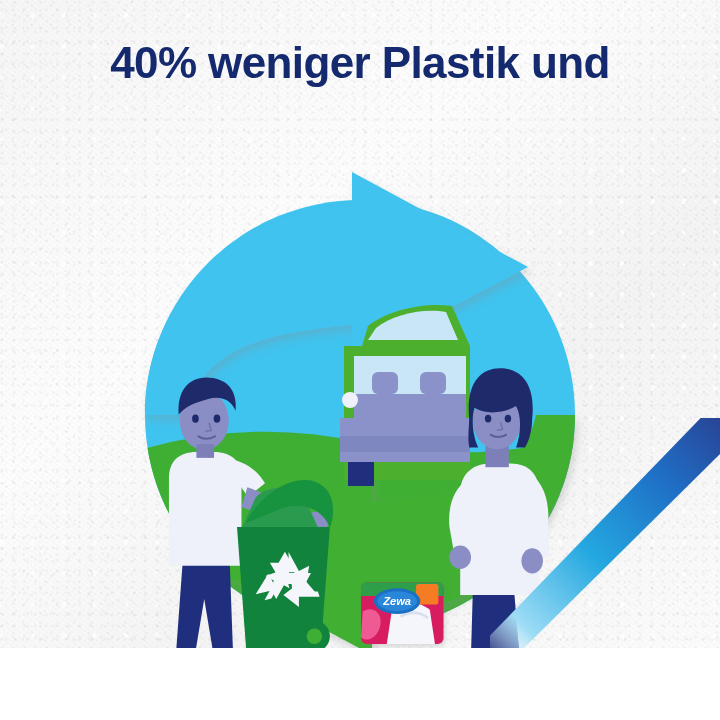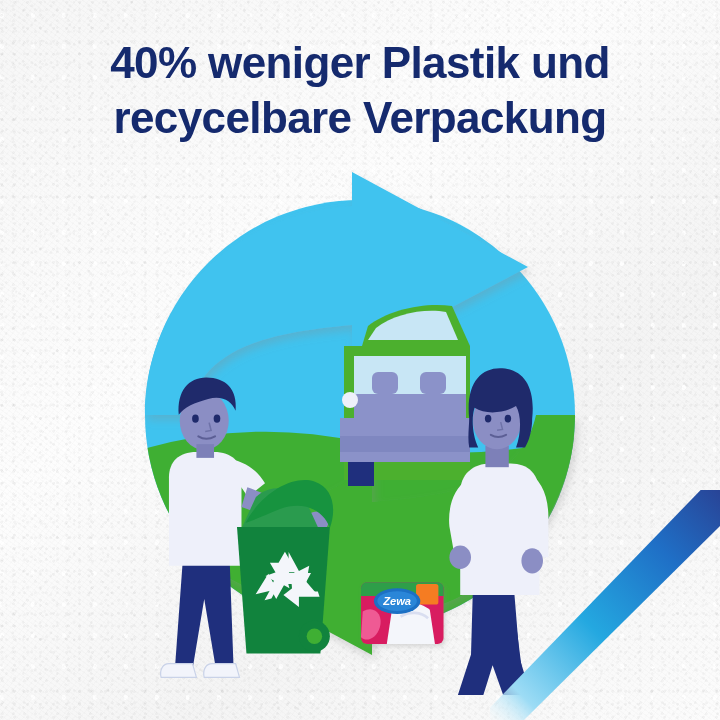--- a/index.html
+++ b/index.html
@@ -12,21 +12,21 @@
     background: #ffffff;
   }
   body {
     font-family: "Liberation Sans", sans-serif;
     position: relative;
   }
 
   #poster {
     position: relative;
     width: 720px;
-    height: 720px;
+    height: 648px;
     background: #fbfbfb;
     overflow: hidden;
   }
 
   
   .texture {
     position: absolute;
     inset: 0;
     background-color: #fafafa;
     background-image:
@@ -98,21 +98,20 @@
 </head>
 <body>
 
 <div id="poster">
 
   <div class="texture"></div>
   <div class="texture2"></div>
 
   <div class="headline" style="color: rgb(21, 42, 110);">
     <span class="ln">40% weniger Plastik und</span>
-    <span class="ln">recycelbare Verpackung</span>
   </div>
 
   <div class="stage">
     <svg viewBox="0 0 720 545" xmlns="http://www.w3.org/2000/svg">
       <defs>
         <clipPath id="circleClip">
           <circle cx="360" cy="265" r="215"></circle>
         </clipPath>
         <filter id="softShadow" x="-25%" y="-25%" width="150%" height="150%">
           <feDropShadow dx="3" dy="5" stdDeviation="4" flood-color="#8a8a8a" flood-opacity="0.30"></feDropShadow>

